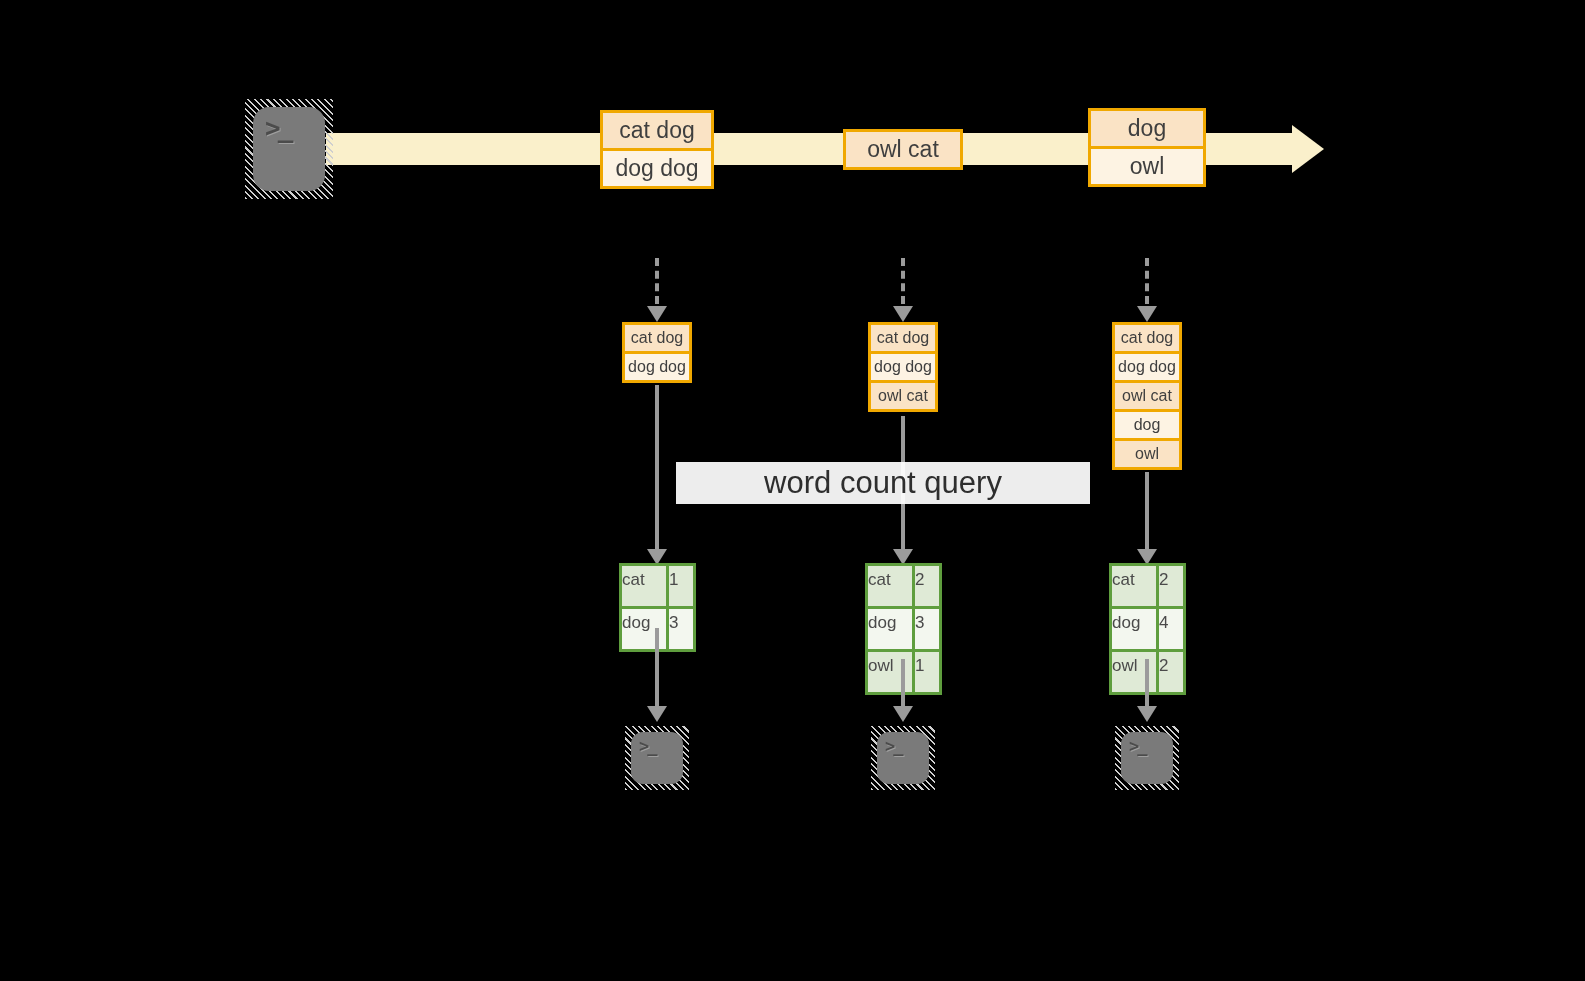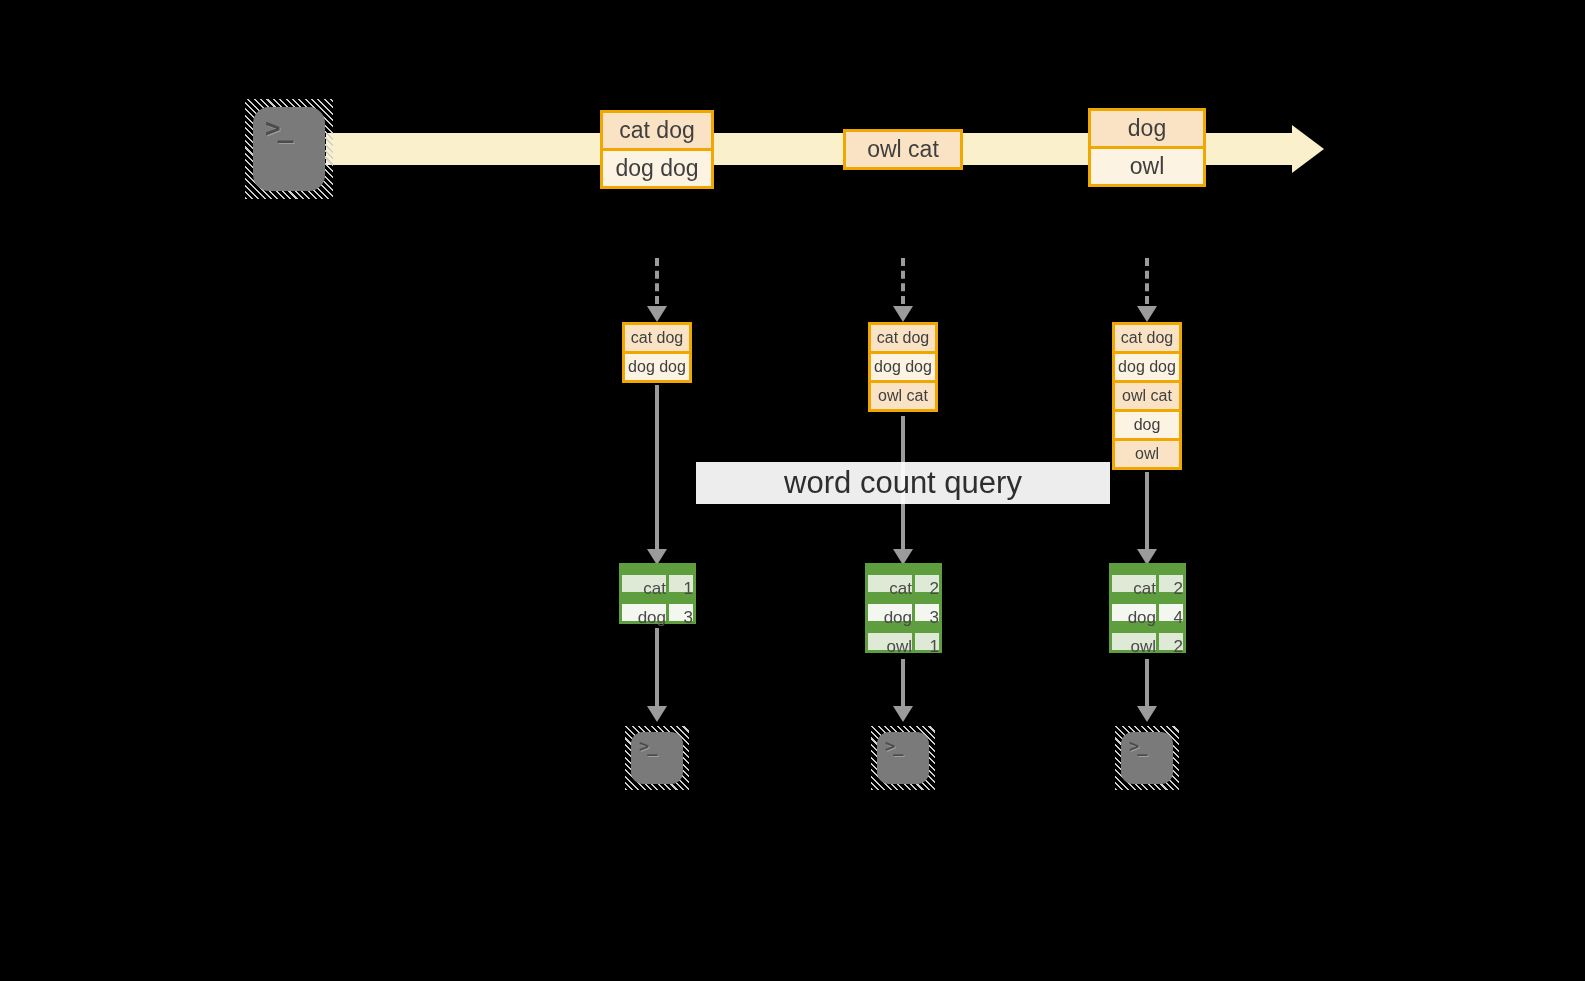--- a/index.html
+++ b/index.html
@@ -29,21 +29,21 @@
     background:var(--box-border,#f0a800); border:3px solid var(--box-border,#f0a800); }
   .o-row { height:26px; line-height:26px; text-align:center; font-size:16px;
     color:var(--text,#3f3f3f); white-space:nowrap; }
   .o-row.lg { height:35px; line-height:35px; font-size:23px; }
   .r-peach { background:var(--cell-peach,#fae3c5); }
   .r-cream { background:var(--cell-cream,#fdf3e3); }
   
   .gtable { position:absolute; display:flex; flex-direction:column; gap:3px;
     background:var(--green-border,#5f9e3e); border:3px solid var(--green-border,#5f9e3e); }
   .g-row { display:flex; gap:3px; }
-  .g-cell { height:17px; line-height:28px; text-align:right; font-size:17px; color:#4a4a4a;margin-top:9px; }
+  .g-cell { height:40px; line-height:28px; text-align:left; font-size:17px; color:#4a4a4a; }
   .g-word { width:44px; }
   .g-count { width:24px; }
   .g-light { background:var(--cell-green,#dfead6); }
   .g-pale { background:var(--cell-pale,#f3f7ef); }
   
   .varrow { position:absolute; width:0; }
   .vline-solid { position:absolute; left:-2px; top:0; width:4px;
     background:var(--arrow,#9b9b9b); }
   .vline-dashed { position:absolute; left:-2px; top:0; width:0;
     border-left:4px dashed var(--arrow,#9b9b9b); }
@@ -100,21 +100,21 @@
   </div>
   <div class="varrow" style="left:903px; top:416px; height:149px;">
     <div class="vline-solid" style="height:133px;"></div>
       <div class="vhead"></div>
   </div>
   <div class="varrow" style="left:1147px; top:472px; height:93px;">
     <div class="vline-solid" style="height:77px;"></div>
       <div class="vhead"></div>
   </div>
 
-  <div class="qlabel" style="left:696px; top:462px; width:414px; height:42px;">
+  <div class="qlabel" style="left:676px; top:462px; width:414px; height:42px;">
     <span>word count query</span>
   </div>
 
   <div class="obox" style="left:622px; top:322px; width:64px;">
     <div class="o-row r-peach">cat dog</div>
     <div class="o-row r-cream">dog dog</div>
   </div>
   <div class="obox" style="left:868px; top:322px; width:64px;">
     <div class="o-row r-peach">cat dog</div>
     <div class="o-row r-cream">dog dog</div>

